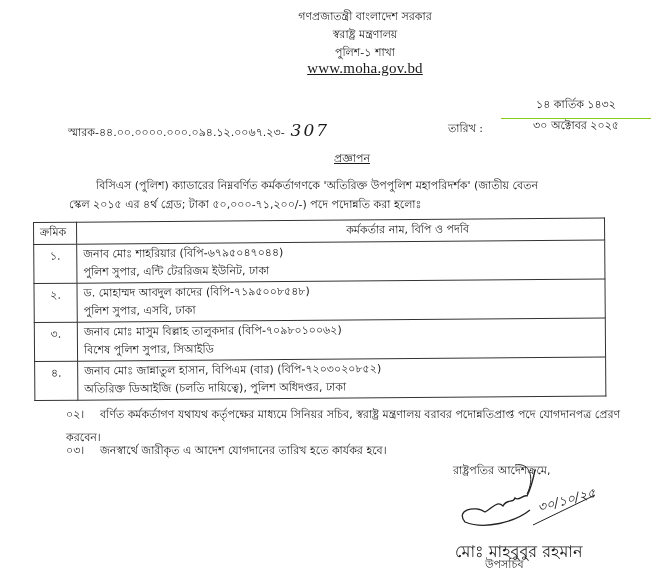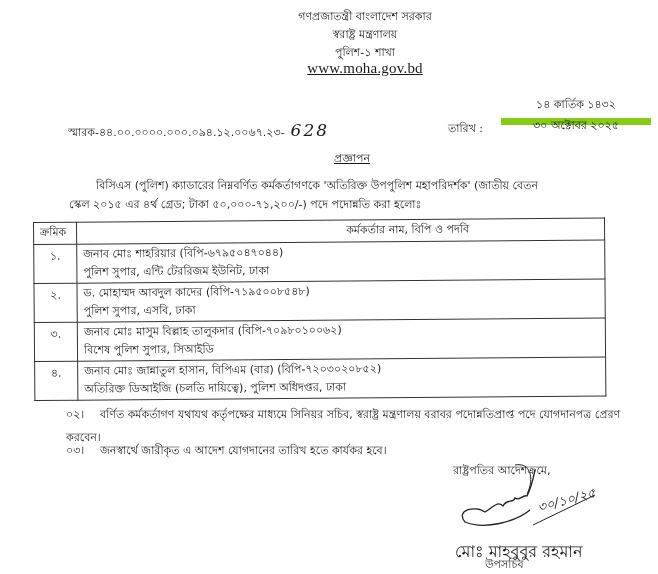--- a/index.html
+++ b/index.html
@@ -6,21 +6,21 @@
   body {
     width: 658px; height: 574px; background: #ffffff; position: relative; overflow: hidden;
     font-family: "DejaVu Sans", sans-serif; color: #1a1a1a;
   }
   .abs { position: absolute; white-space: nowrap; margin-left: 36px; }
   .hdr { left: 0; width: 658px; text-align: center; font-size: 11px; }
   .web { font-family: "Liberation Serif", serif; font-size: 15px; text-decoration: underline; letter-spacing: 0.2px; }
   .memo { left: 32px; top: 120px; font-size: 11px; }
   .memo-num { font-family: "DejaVu Serif", serif; font-size: 17px; font-style: italic; margin-left: 6px; letter-spacing: 2px; }
   .date-label { left: 412px; top: 120px; font-size: 11px; }
-  .date-top { left: 465px; top: 96px; width: 150px; text-align: center; font-size: 11px; border-bottom: 7px solid #84cc16; padding-bottom: 3px; }
+  .date-top { left: 465px; top: 96px; width: 150px; text-align: center; font-size: 11px; border-bottom: 1px solid #84cc16; padding-bottom: 3px; }
   .date-bot { left: 465px; top: 117px; width: 150px; text-align: center; font-size: 11px; }
   .title { left: 298px; top: 150px; font-size: 11px; text-decoration: underline; }
   .para { left: 60px; font-size: 11px; }
   table.tbl {
     position: absolute; left: 33px; top: 222px; width: 572px;
     border-collapse: collapse; font-size: 11px; transform: rotate(-0.45deg); transform-origin: left top;
   }
   .tbl td, .tbl th { border: 1px solid #333; padding: 1px 6px; vertical-align: top; font-weight: normal; }
   .tbl th.c1 { width: 30px; text-align: left; }
   .tbl th.c2 { text-align: center; padding-left: 140px; }
@@ -35,21 +35,21 @@
 </style>
 </head>
 <body>
 
 <div class="abs hdr" style="top:8px;">গণপ্রজাতন্ত্রী বাংলাদেশ সরকার</div>
 <div class="abs hdr" style="top:26px;">স্বরাষ্ট্র মন্ত্রণালয়</div>
 <div class="abs hdr" style="top:44px;">পুলিশ-১ শাখা</div>
 <div class="abs hdr" style="top:60px;text-align:center;"><span class="web">www.moha.gov.bd</span></div>
 
 <div class="abs memo">
-  <span>স্মারক-৪৪.০০.০০০০.০০০.০৯৪.১২.০০৬৭.২৩-</span><span class="memo-num">628</span>
+  <span>স্মারক-৪৪.০০.০০০০.০০০.০৯৪.১২.০০৬৭.২৩-</span><span class="memo-num">307</span>
 </div>
 
 <div class="abs date-label">তারিখ :</div>
 <div class="abs date-top">১৪ কার্তিক ১৪৩২</div>
 <div class="abs date-bot">৩০ অক্টোবর ২০২৫</div>
 
 <div class="abs title">প্রজ্ঞাপন</div>
 
 <div class="abs para" style="top:177px;">বিসিএস (পুলিশ) ক্যাডারের নিম্নবর্ণিত কর্মকর্তাগণকে 'অতিরিক্ত উপপুলিশ মহাপরিদর্শক' (জাতীয় বেতন</div>
 <div class="abs para" style="top:196px; left:33px;">স্কেল ২০১৫ এর ৪র্থ গ্রেড; টাকা ৫০,০০০-৭১,২০০/-) পদে পদোন্নতি করা হলোঃ</div>

